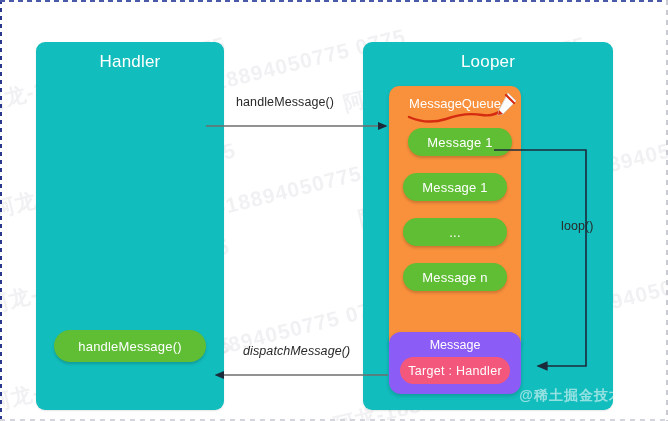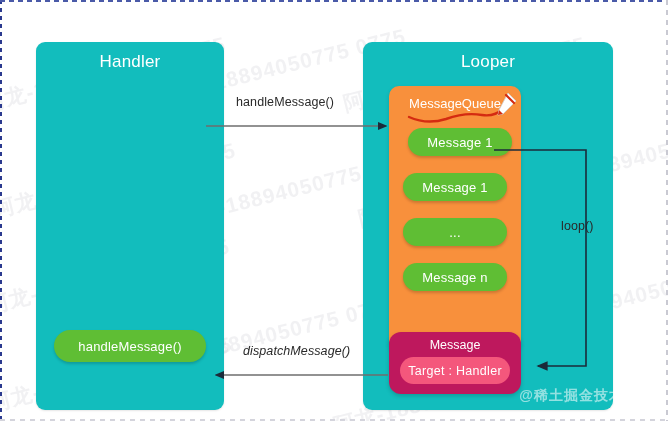--- a/index.html
+++ b/index.html
@@ -97,21 +97,21 @@
     position: absolute;
     left: 0; right: 0;
     text-align: center;
     color: #ffffff;
     font-size: 13px;
   }
 
   
   .msg-card {
     position: absolute;
-    background: #be185d;
+    background: #8b5cf6;
     border-radius: 12px;
     box-shadow: 0 2px 4px rgba(0,0,0,0.18);
   }
   .msg-card-title {
     position: absolute;
     left: 0; right: 0;
     text-align: center;
     color: #ffffff;
     font-size: 12.5px;
   }

